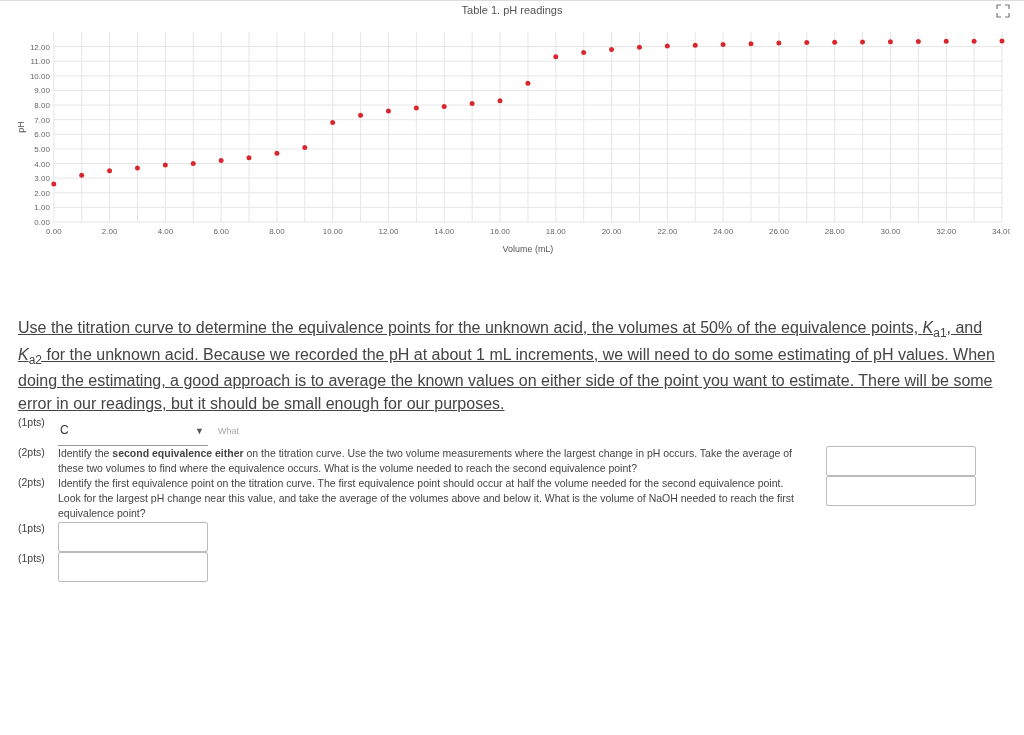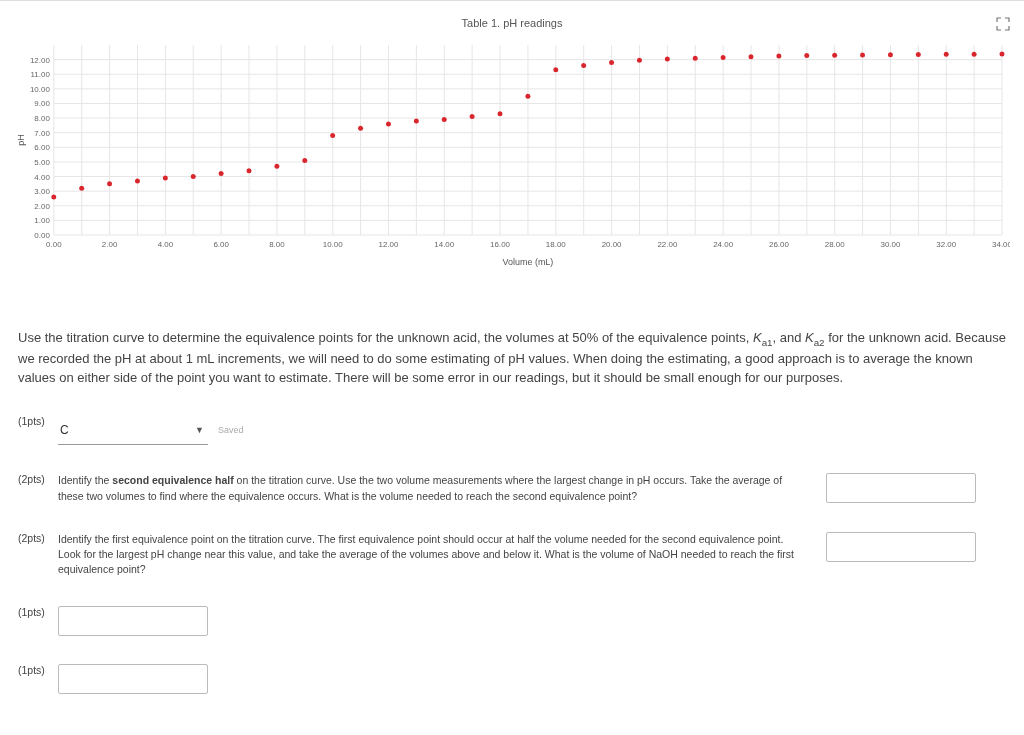--- a/index.html
+++ b/index.html
@@ -1,31 +1,31 @@
 <!DOCTYPE html>
 <html><head>
 <meta charset="utf-8">
 <style>
   * { box-sizing: border-box; margin: 0; padding: 0; }
   body { font-family: Arial, Helvetica, sans-serif; background: #fff; color: #333; width: 1024px; }
-  .page { border-top: 1px solid #ddd; padding: 16px 14px 20px 14px; }
+  .page { border-top: 1px solid #ddd; padding: 3px 14px 20px 14px; }
   .chart-header { text-align: center; font-size: 11px; color: #555; position: relative; height: 18px; }
   .chart-header .title { display: inline-block; }
   .expand { position: absolute; right: 0; top: 0; width: 14px; height: 14px; cursor: pointer; }
   .expand svg { display: block; }
   .chart-wrap { position: relative; height: 230px; margin: 4px 0 0 0; }
   .chart-svg { width: 100%; height: 100%; }
   .grid-line { stroke: #e6e6e6; stroke-width: 1; }
   .tick-label { font-size: 8px; fill: #666; }
   .axis-title { font-size: 9px; fill: #555; }
   .data-pt { fill: #d9252c; }
   .section { margin-top: 60px; padding: 0 4px; }
   .section-title { font-size: 14px; color: #3a3a3a; margin-bottom: 14px; }
-  .body-text { font-size: 13px; color: #444; line-height: 1.45; }
-  .q-row { display: flex; align-items: flex-start; margin-top: 28px; padding: 0 4px; }
+  .body-text { font-size: 16px; color: #444; line-height: 1.45; text-decoration: underline; }
+  .q-row { display: flex; align-items: flex-start; padding: 0 4px; }
   .q-pts { font-size: 10.5px; color: #444; width: 40px; flex-shrink: 0; }
   .q-text { font-size: 10.5px; color: #444; line-height: 1.45; flex: 1; padding-right: 20px; }
   .q-input-wrap { width: 180px; flex-shrink: 0; display: flex; align-items: center; }
   .q-input { width: 150px; height: 30px; border: 1px solid #bbb; border-radius: 2px; font-size: 12px; padding: 0 8px; background: #fff; color: #333; }
   .q-select { width: 150px; height: 30px; border: none; border-bottom: 1px solid #999; background: #fff; font-size: 12px; color: #333; padding: 0 2px; appearance: none; position: relative; }
   .select-wrap { position: relative; width: 150px; }
   .select-caret { position: absolute; right: 4px; top: 50%; transform: translateY(-50%); pointer-events: none; font-size: 9px; color: #555; }
   .saved { font-size: 9px; color: #aaa; margin-left: 10px; }
   sub { font-size: 0.75em; }
   em, i { font-style: italic; }
@@ -175,27 +175,27 @@
     <p class="body-text" id="intro-p">Use the titration curve to determine the equivalence points for the unknown acid, the volumes at 50% of the equivalence points, <i>K</i><sub>a1</sub>, and <i>K</i><sub>a2</sub> for the unknown acid. Because we recorded the pH at about 1 mL increments, we will need to do some estimating of pH values. When doing the estimating, a good approach is to average the known values on either side of the point you want to estimate. There will be some error in our readings, but it should be small enough for our purposes.</p>
   </div>
 
   <div class="q-row">
     <div class="q-pts">(1pts)</div>
     <div class="q-input-wrap">
       <div class="select-wrap">
         <input class="q-select" readonly="" value="C" style="">
         <span class="select-caret">▼</span>
       </div>
-      <span class="saved">Saved</span>
+      <span class="saved">What</span>
     </div>
   </div>
 
   <div class="q-row">
     <div class="q-pts">(2pts)</div>
-    <div class="q-text" id="q2-text">Identify the <b>second equivalence half</b> on the titration curve. Use the two volume measurements where the largest change in pH occurs. Take the average of these two volumes to find where the equivalence occurs. What is the volume needed to reach the second equivalence point?</div>
+    <div class="q-text" id="q2-text">Identify the <b>second equivalence either</b> on the titration curve. Use the two volume measurements where the largest change in pH occurs. Take the average of these two volumes to find where the equivalence occurs. What is the volume needed to reach the second equivalence point?</div>
     <div class="q-input-wrap">
       <input class="q-input" type="text" style="">
     </div>
   </div>
 
   <div class="q-row">
     <div class="q-pts">(2pts)</div>
     <div class="q-text">Identify the first equivalence point on the titration curve. The first equivalence point should occur at half the volume needed for the second equivalence point. Look for the largest pH change near this value, and take the average of the volumes above and below it. What is the volume of NaOH needed to reach the first equivalence point?</div>
     <div class="q-input-wrap">
       <input class="q-input" type="text" style="">

